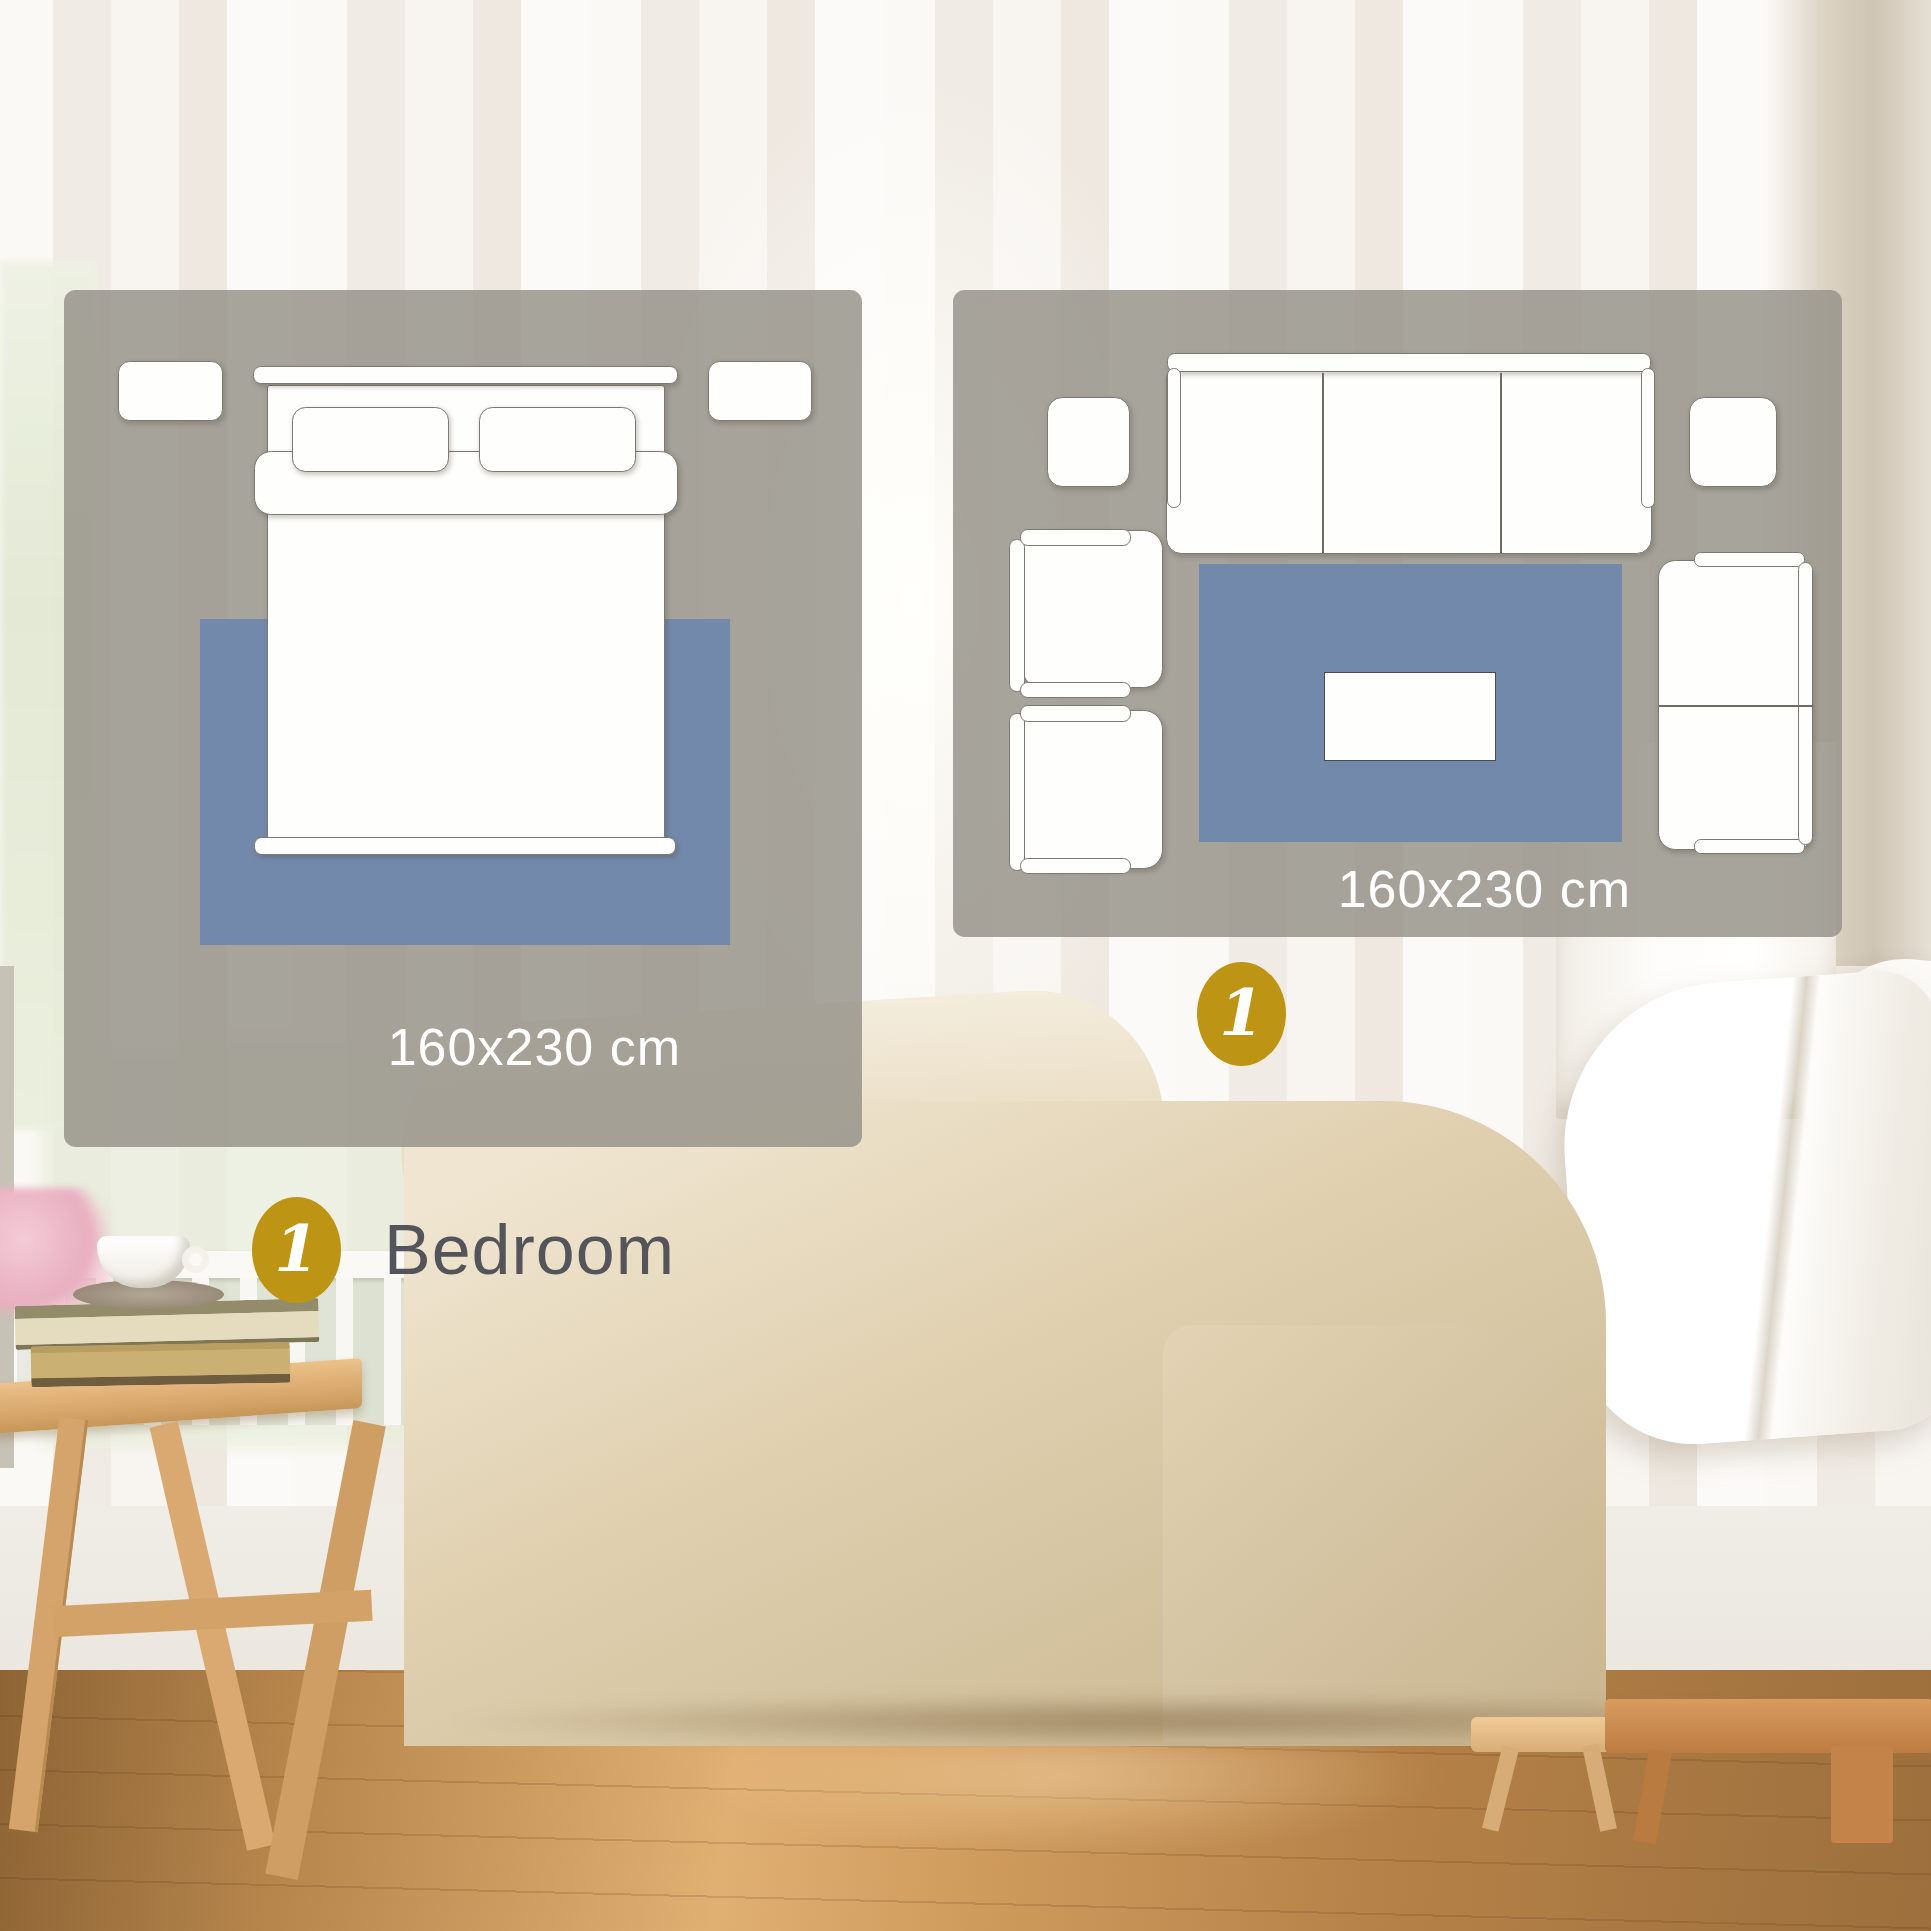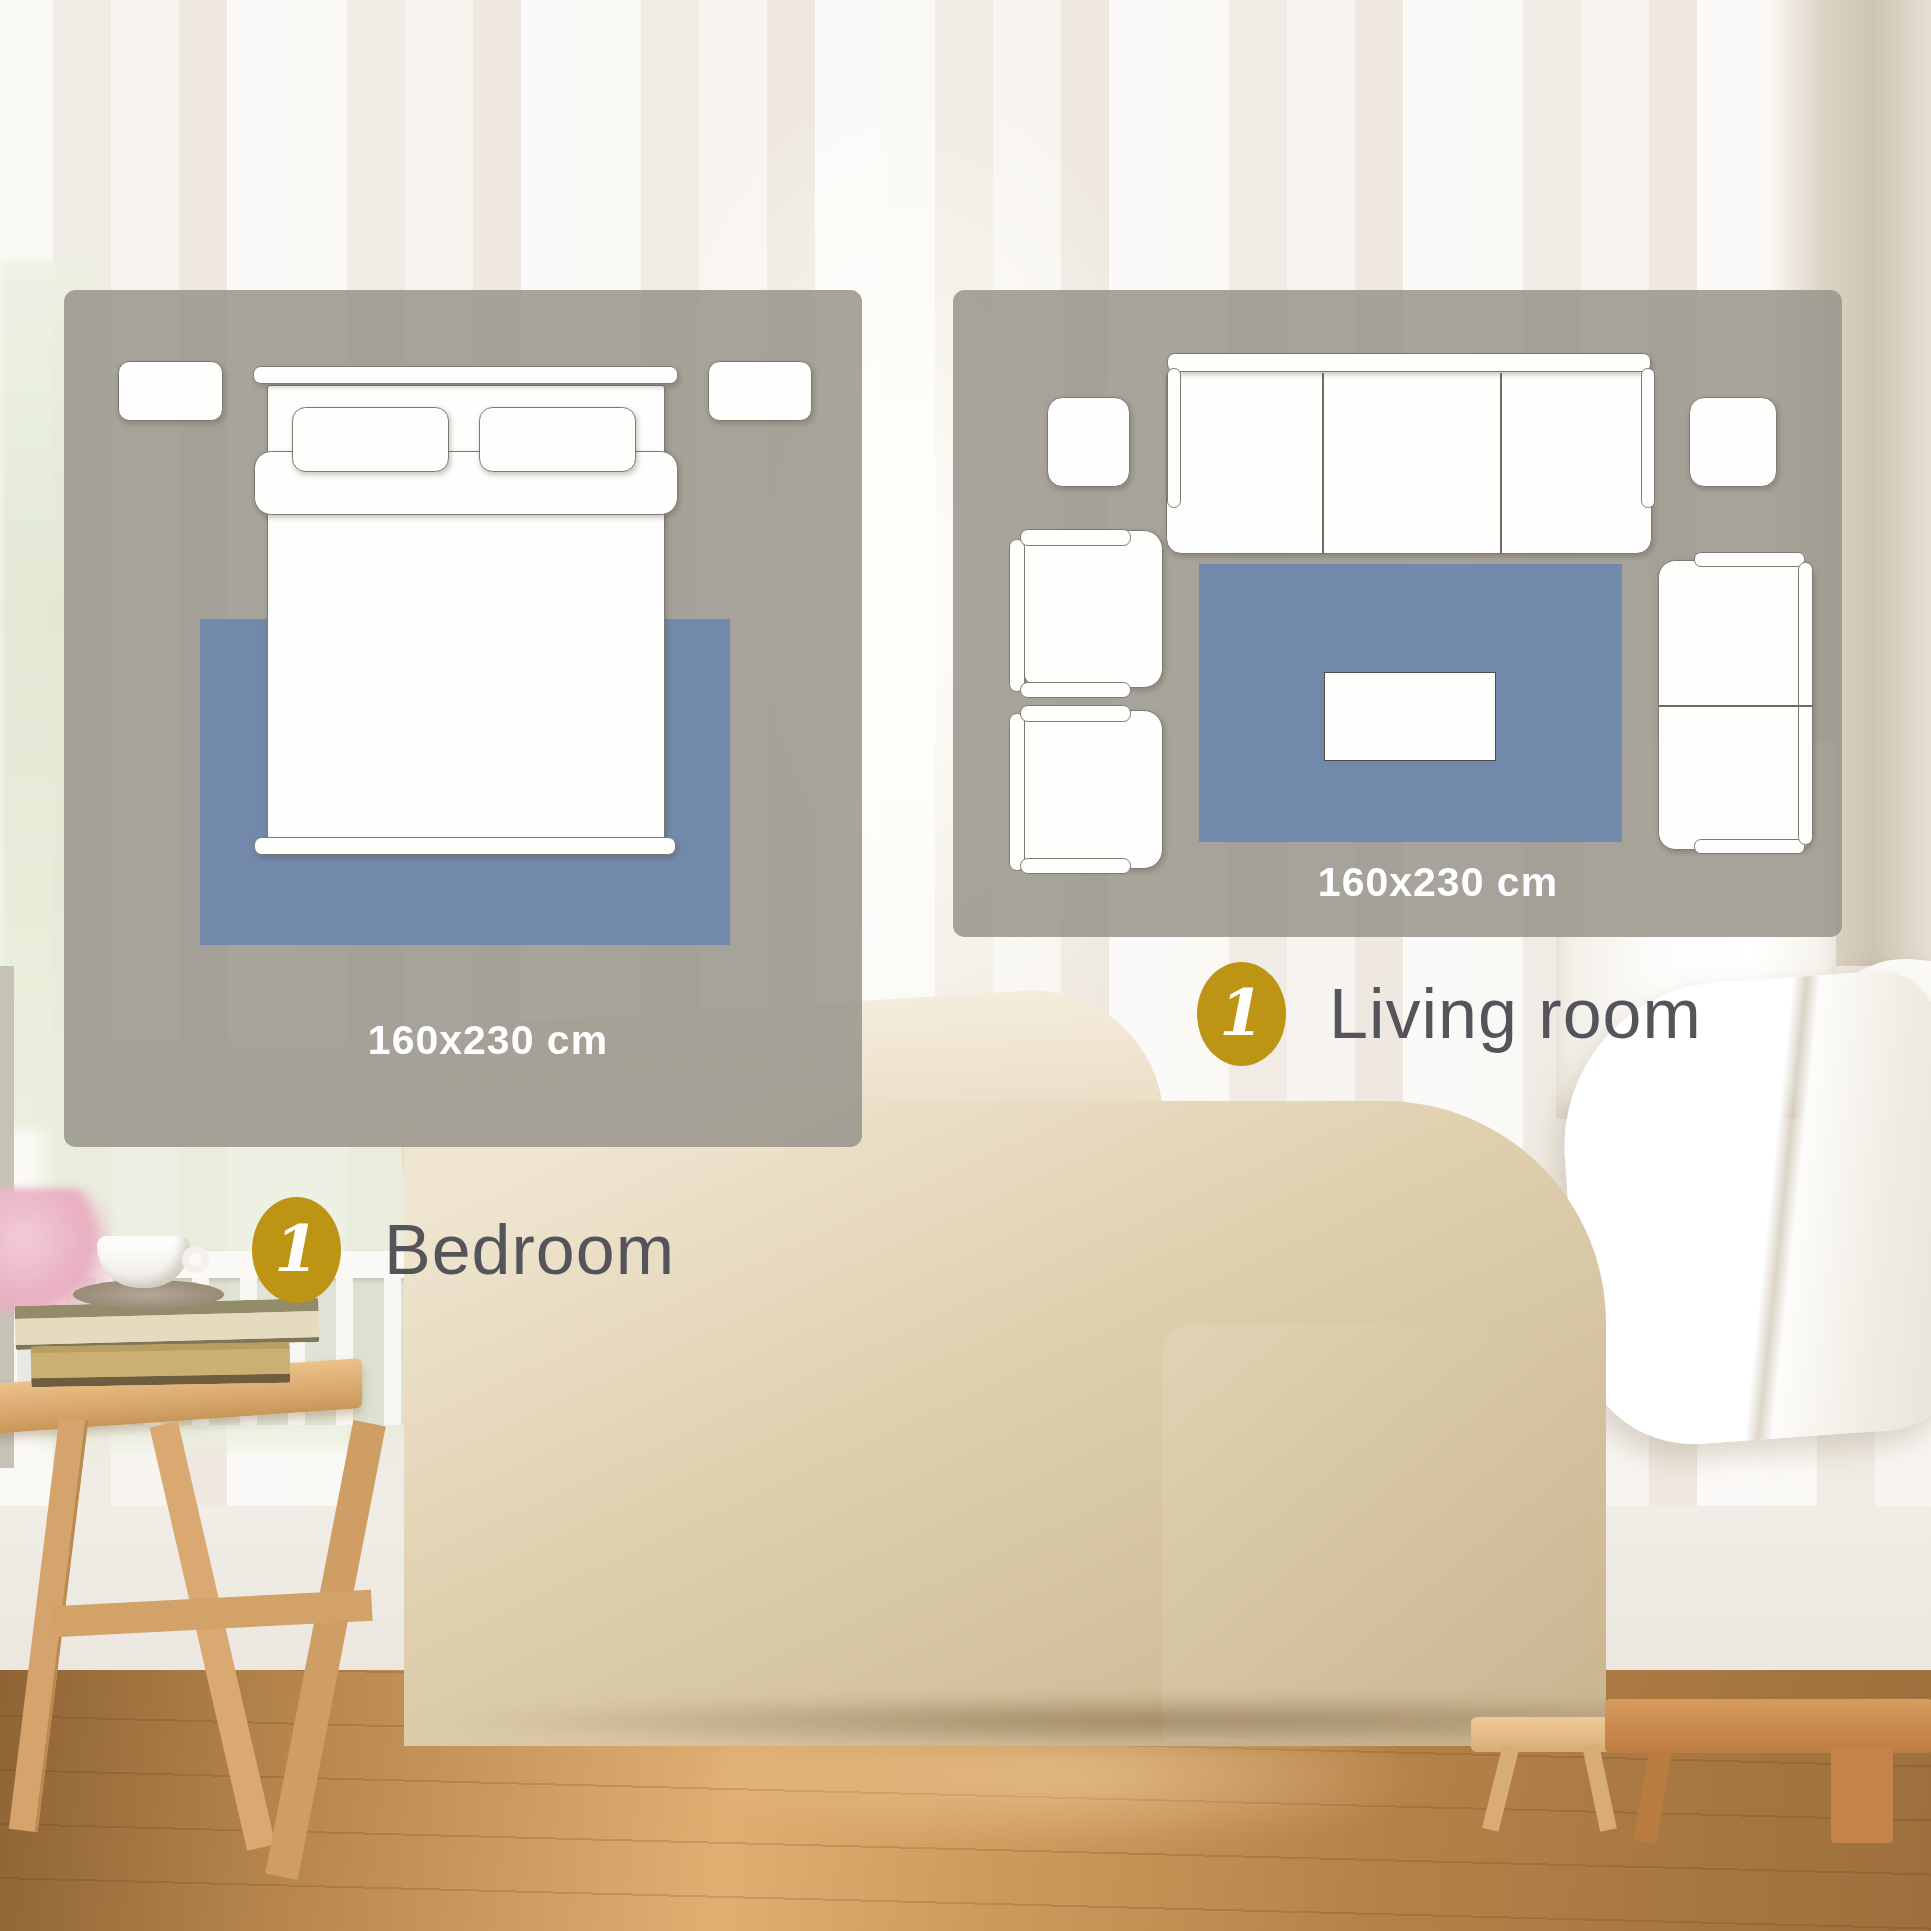--- a/index.html
+++ b/index.html
@@ -83,22 +83,22 @@
     background:linear-gradient(#FFFFFF,#EFEBE3);box-shadow:inset -7.7px -5.8px 9.7px rgba(150,140,120,.35)}
   .cup-handle{left:182px;top:1246px;width:27px;height:27px;border:7.7px solid #F4F1EA;border-radius:50%}
 
   
   .panel{background:var(--panel,rgba(152,148,139,.85));border-radius:11.6px;z-index:40}
   .panel-bedroom{left:64px;top:290px;width:798px;height:857px}
   .panel-living{left:953px;top:290px;width:889px;height:647px}
   .furn{position:absolute;background:#FEFEFD;border:1.9px solid #7D7871;
     box-shadow:1.9px 2.9px 5.8px rgba(75,64,52,.28)}
   .rug{position:absolute;background:var(--blue,#7389AC);z-index:1}
-  .size-label{position:absolute;width:386px;text-align:center;color:var(--sizetxt,#fff);
-    font-size:41px;font-weight:700;letter-spacing:1px;z-index:5}
+  .size-label{position:absolute;width:386px;text-align:right;color:var(--sizetxt,#fff);
+    font-size:52px;font-weight:400;letter-spacing:1px;z-index:5}
 
   
   .b-nstand-l{left:54px;top:71px;width:105px;height:60px;border-radius:11.6px;z-index:2}
   .b-nstand-r{left:644px;top:71px;width:104px;height:60px;border-radius:11.6px;z-index:2}
   .b-rug{left:136px;top:329px;width:530px;height:326px}
   .b-bed-body{left:203px;top:95px;width:398px;height:454px;border-radius:2.9px;z-index:2}
   .b-duvet{left:190px;top:161px;width:424px;height:64px;border-radius:17.4px;z-index:3}
   .b-pillow-l{left:228px;top:117px;width:157px;height:65px;border-radius:13.5px;z-index:4}
   .b-pillow-r{left:415px;top:117px;width:157px;height:65px;border-radius:13.5px;z-index:4}
   .b-head-bar{left:189px;top:76px;width:425px;height:18.3px;border-radius:7.7px;z-index:5}
@@ -225,21 +225,20 @@
     <div class="furn l-ls-top"></div>
     <div class="furn l-ls-bot"></div>
     <div class="furn l-ls-back"></div>
     <div class="size-label l-size">160x230 cm</div>
   </section>
 
   <div class="abs caption caption-living">
     <div class="badge">
       <span>1</span>
     </div>
-    <div class="caption-label">Living room</div>
   </div>
 
   <div class="abs caption caption-bedroom">
     <div class="badge">
       <span>1</span>
     </div>
     <div class="caption-label">Bedroom</div>
   </div>
 
 </div>

